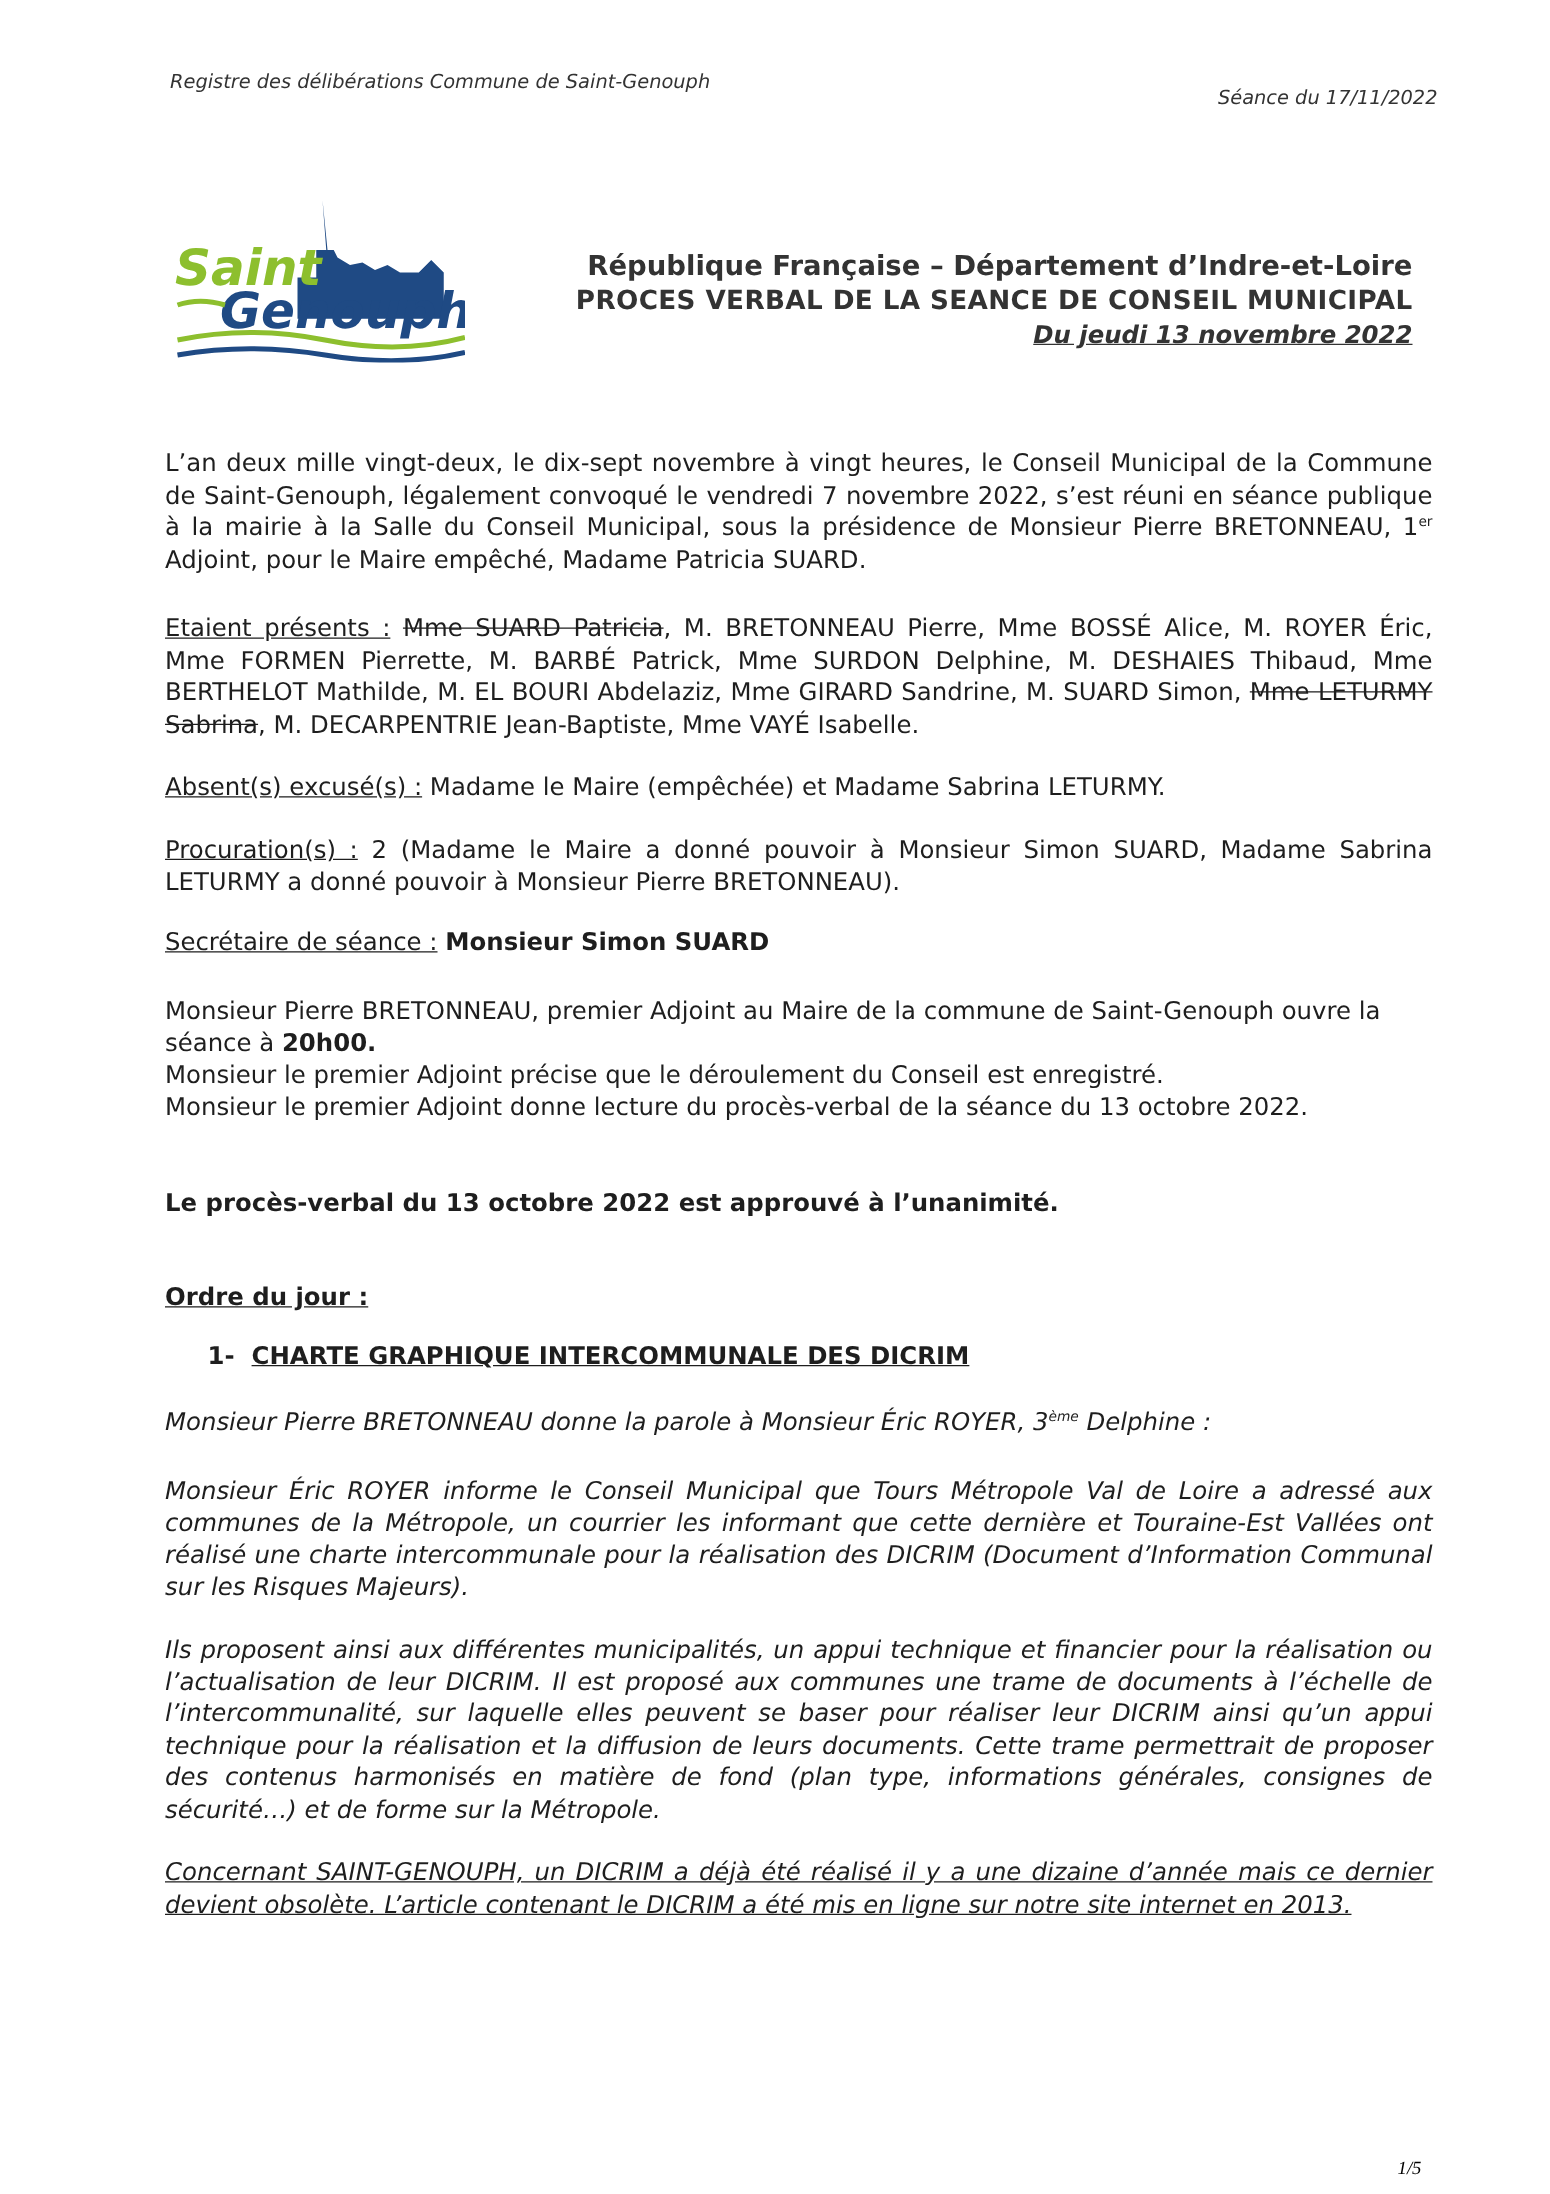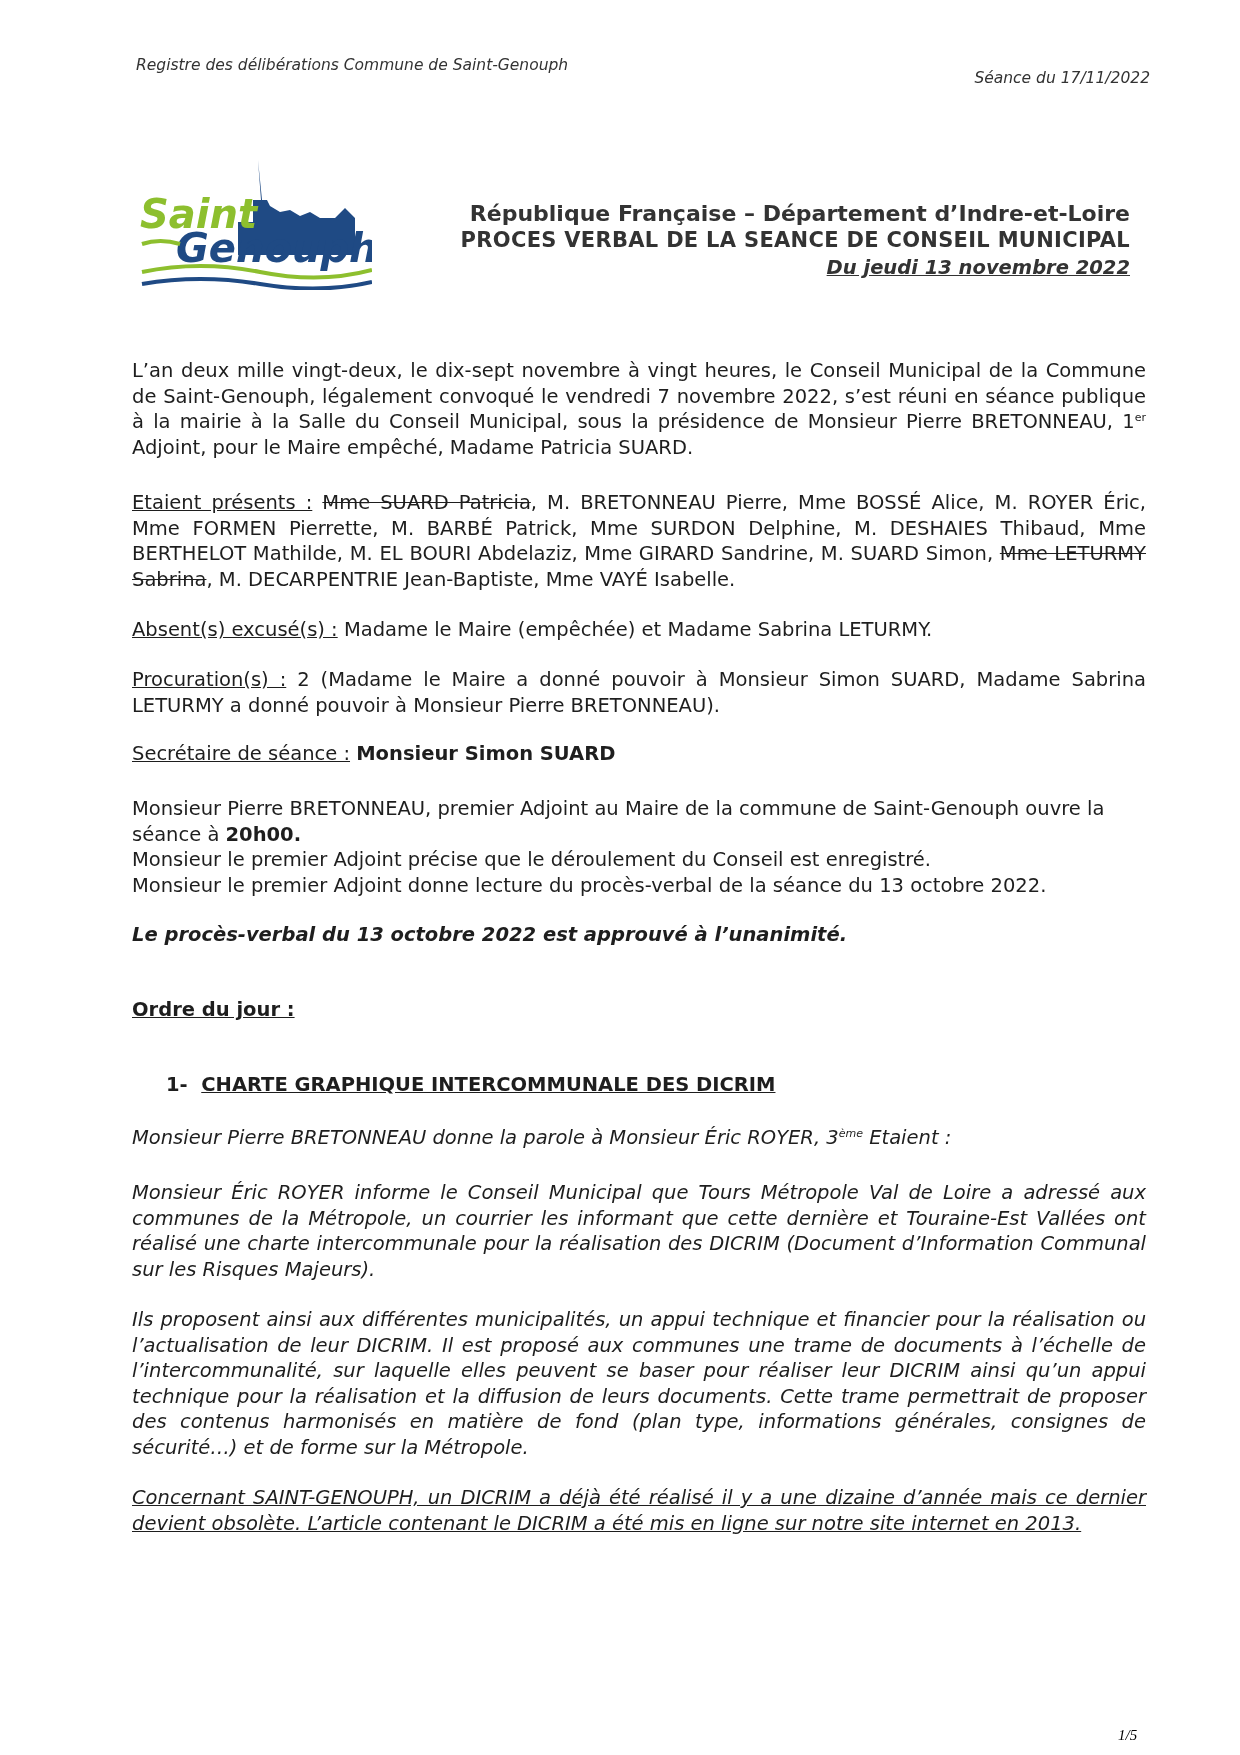--- a/index.html
+++ b/index.html
@@ -14,21 +14,21 @@
   .title-block { position:absolute; top:200px; right:110px; text-align:right;
          font-weight:bold; color:#333; }
   .title-block .t1 { font-size:22px; line-height:27px; }
   .title-block .t2 { font-size:21px; line-height:27px; letter-spacing:0.3px; }
   .title-block .t3 { font-size:19.5px; line-height:27px; font-style:italic; text-decoration:underline; }
   .body { position:absolute; left:132px; width:1014px; font-size:19.5px; line-height:25.5px; }
   p { margin:0; }
   .just { text-align:justify; }
   .ul { text-decoration:underline; }
   .strike { text-decoration:line-through; }
-  .b { font-weight:bold; }
+  .b { font-weight:bold;margin-top:28px; }
   .it { font-style:italic; }
   sup { font-size:11px; line-height:0; }
   .section-title { font-weight:bold; font-size:19.5px; }
   .page-num { position:absolute; top:1727px; left:1118px; font-family:"Liberation Serif", serif;
          font-style:italic; font-size:15px; color:#000000; }
 </style>
 </head>
 <body>
 
 <div class="page">
@@ -78,34 +78,34 @@
   <div class="body" style="top:741px;">
     <p><span class="ul">Secrétaire de séance :</span> <span class="b">Monsieur Simon SUARD</span></p>
   </div>
 
   <div class="body" style="top:796px;">
     <p><span>Monsieur Pierre BRETONNEAU, premier Adjoint au Maire de la commune de Saint-Genouph ouvre la séance à </span><span class="b">20h00.</span></p>
     <p>Monsieur le premier Adjoint précise que le déroulement du Conseil est enregistré.</p>
     <p>Monsieur le premier Adjoint donne lecture du procès-verbal de la séance du 13 octobre 2022.</p>
   </div>
 
-  <div class="body" style="top:922px;font-style:italic;">
+  <div class="body" style="top:922px;">
     <p class="b">Le procès-verbal du 13 octobre 2022 est approuvé à l’unanimité.</p>
   </div>
 
   <div class="body" style="top:997px;">
     <p class="b ul">Ordre du jour :</p>
   </div>
 
   <div class="body" style="top:1072px; left:166px;">
     <p class="section-title"><span>1-</span>&nbsp; <span class="ul">CHARTE GRAPHIQUE INTERCOMMUNALE DES DICRIM</span></p>
   </div>
 
   <div class="body it" style="top:1125px;">
-    <p><span>Monsieur Pierre BRETONNEAU donne la parole à Monsieur Éric ROYER, 3</span><sup>ème</sup><span> Etaient :</span></p>
+    <p><span>Monsieur Pierre BRETONNEAU donne la parole à Monsieur Éric ROYER, 3</span><sup>ème</sup><span> Delphine :</span></p>
   </div>
 
   <div class="body it" style="top:1180px;">
     <p class="just">Monsieur Éric ROYER informe le Conseil Municipal que Tours Métropole Val de Loire a adressé aux communes de la Métropole, un courrier les informant que cette dernière et Touraine-Est Vallées ont réalisé une charte intercommunale pour la réalisation des DICRIM (Document d’Information Communal sur les Risques Majeurs).</p>
   </div>
 
   <div class="body it" style="top:1307px;">
     <p class="just">Ils proposent ainsi aux différentes municipalités, un appui technique et financier pour la réalisation ou l’actualisation de leur DICRIM. Il est proposé aux communes une trame de documents à l’échelle de l’intercommunalité, sur laquelle elles peuvent se baser pour réaliser leur DICRIM ainsi qu’un appui technique pour la réalisation et la diffusion de leurs documents. Cette trame permettrait de proposer des contenus harmonisés en matière de fond (plan type, informations générales, consignes de sécurité…) et de forme sur la Métropole.</p>
   </div>
 

